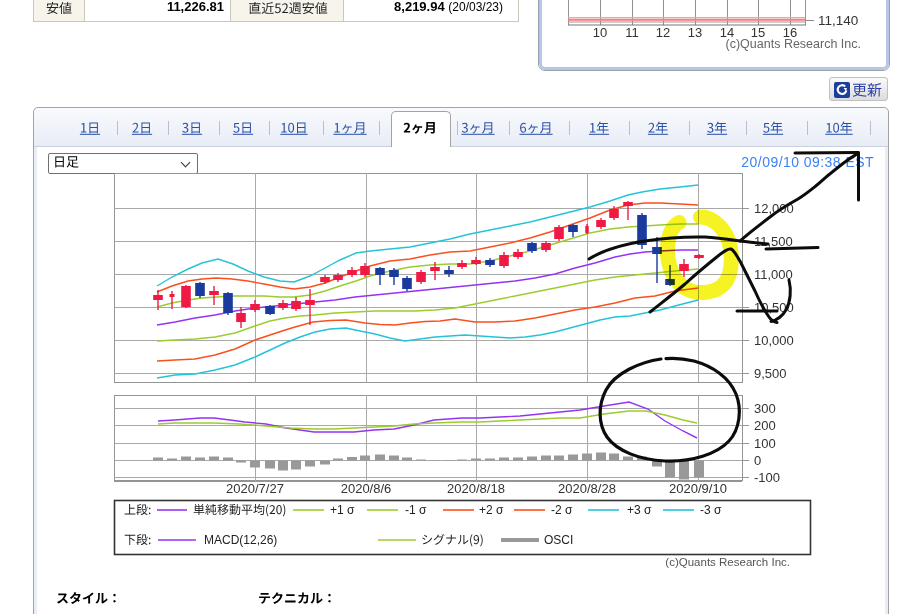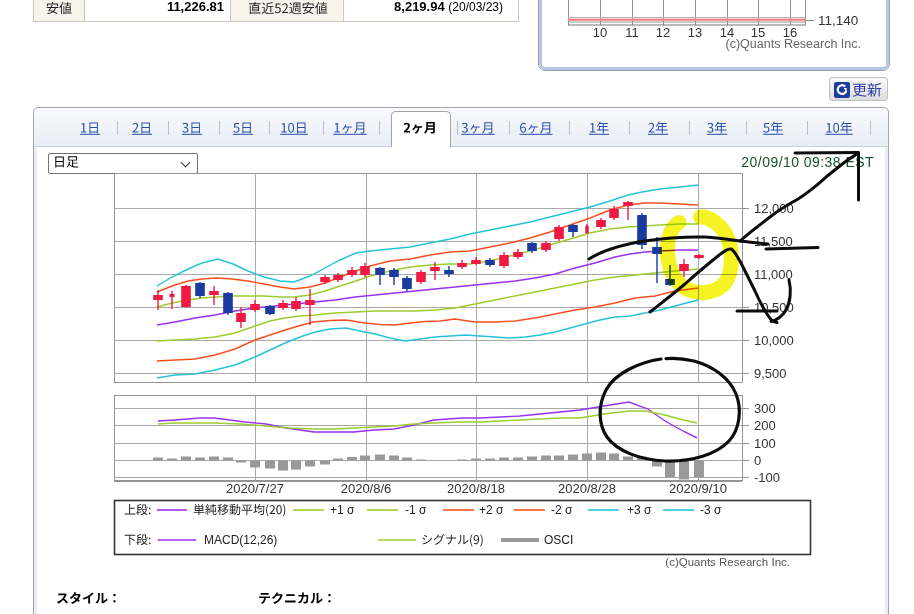--- a/index.html
+++ b/index.html
@@ -66,21 +66,21 @@
     <div style="position:absolute;left:595px;top:13px;width:1px;height:14px;background:#b9bfd0"></div>
     <div style="position:absolute;left:655px;top:13px;width:1px;height:14px;background:#b9bfd0"></div>
     <div style="position:absolute;left:712px;top:13px;width:1px;height:14px;background:#b9bfd0"></div>
     <div style="position:absolute;left:773px;top:13px;width:1px;height:14px;background:#b9bfd0"></div>
     <div style="position:absolute;left:836px;top:13px;width:1px;height:14px;background:#b9bfd0"></div>
     <div style="position:absolute;left:357px;top:3px;width:60px;height:36px;background:#fff;border:1px solid #a3a3a3;border-bottom:none;border-radius:5px 5px 0 0"></div>
 
  <div style="position:absolute;left:14px;top:45px;width:150px;height:21px;border:1px solid #707070;border-radius:2px;background:#fff;font-size:13px;line-height:19px;padding-left:5px">
   <div style="position:absolute;right:8px;top:5px;width:7px;height:7px;border-left:1.8px solid #333;border-bottom:1.8px solid #333;transform:rotate(-45deg)"></div>
  </div>
- <div style="position:absolute;right:14px;top:46px;font-size:14px;letter-spacing:0.45px;color:#14532d">20/09/10 09:38 EST</div>
+ <div style="position:absolute;right:14px;top:46px;font-size:14px;letter-spacing:0.45px;color:#3b82f6">20/09/10 09:38 EST</div>
 </div>
 <svg width="914" height="614" viewBox="0 0 914 614" style="position:absolute;left:0;top:0;font-family:'Liberation Sans',sans-serif">
     <rect x="114.5" y="173.5" width="628" height="209" fill="none" stroke="#949494" stroke-width="1"></rect>
     <line x1="255.5" y1="173" x2="255.5" y2="383" stroke="#a9a9a9" stroke-width="1"></line>
     <line x1="366.5" y1="173" x2="366.5" y2="383" stroke="#a9a9a9" stroke-width="1"></line>
     <line x1="476.5" y1="173" x2="476.5" y2="383" stroke="#a9a9a9" stroke-width="1"></line>
     <line x1="587.5" y1="173" x2="587.5" y2="383" stroke="#a9a9a9" stroke-width="1"></line>
     <line x1="698.5" y1="173" x2="698.5" y2="383" stroke="#a9a9a9" stroke-width="1"></line>
     <line x1="114" y1="208.5" x2="742" y2="208.5" stroke="#a9a9a9" stroke-width="1"></line>
     <line x1="742" y1="208.5" x2="749" y2="208.5" stroke="#949494" stroke-width="1"></line>

